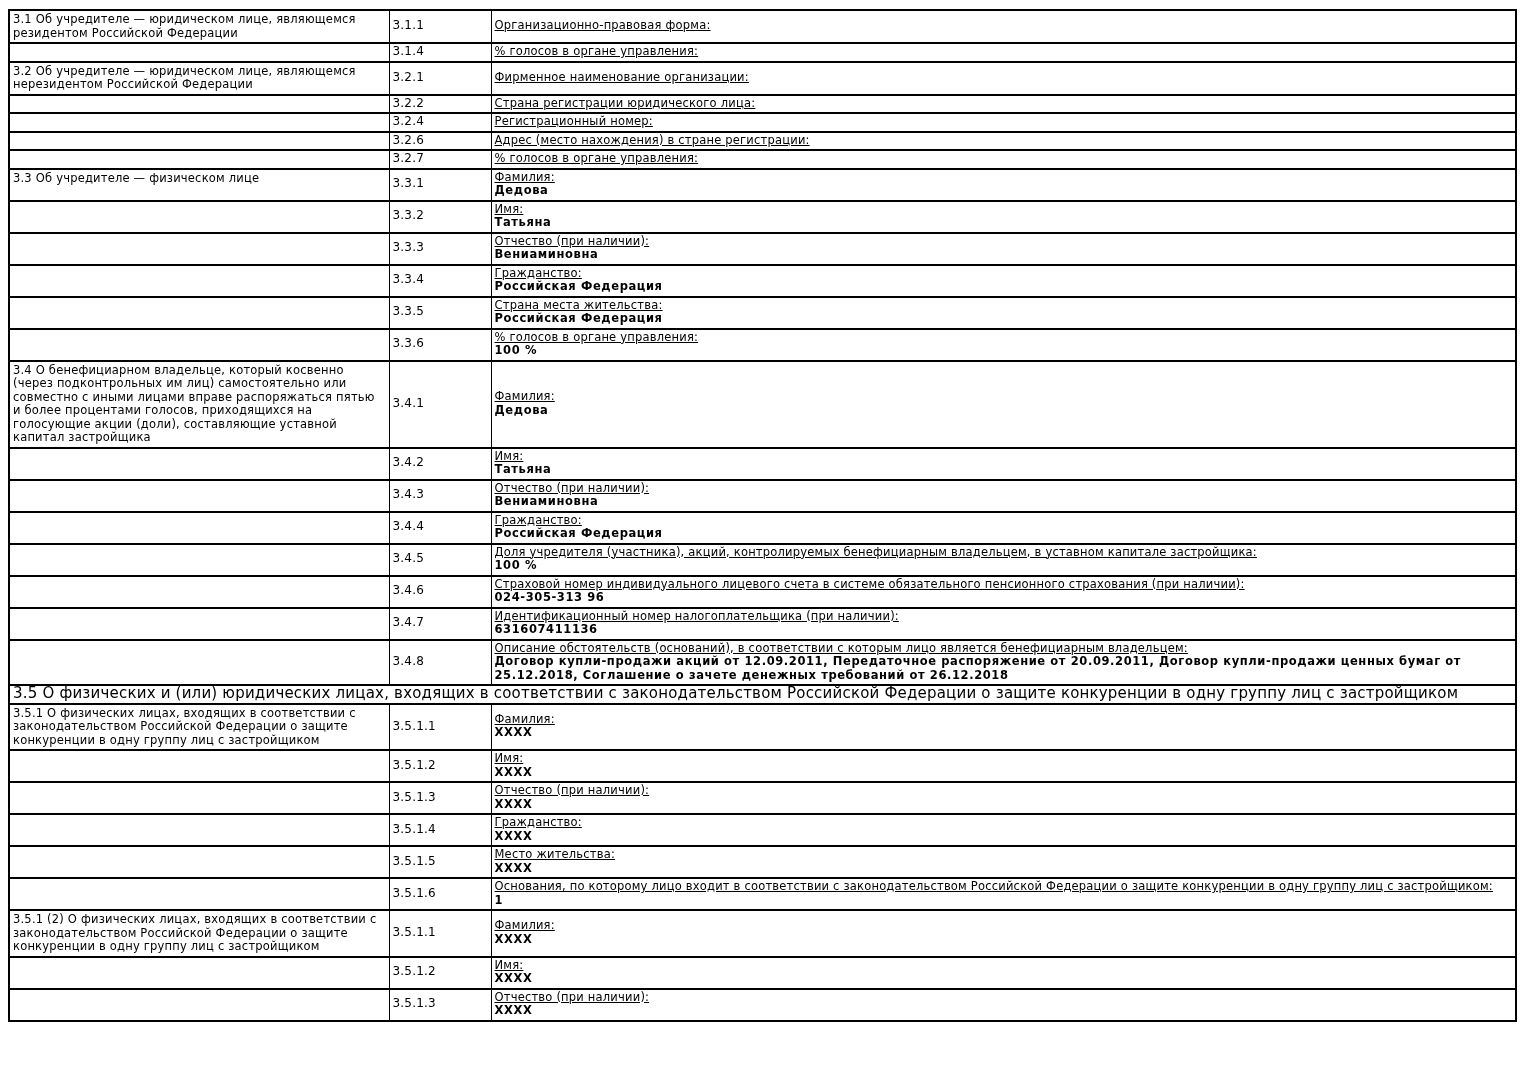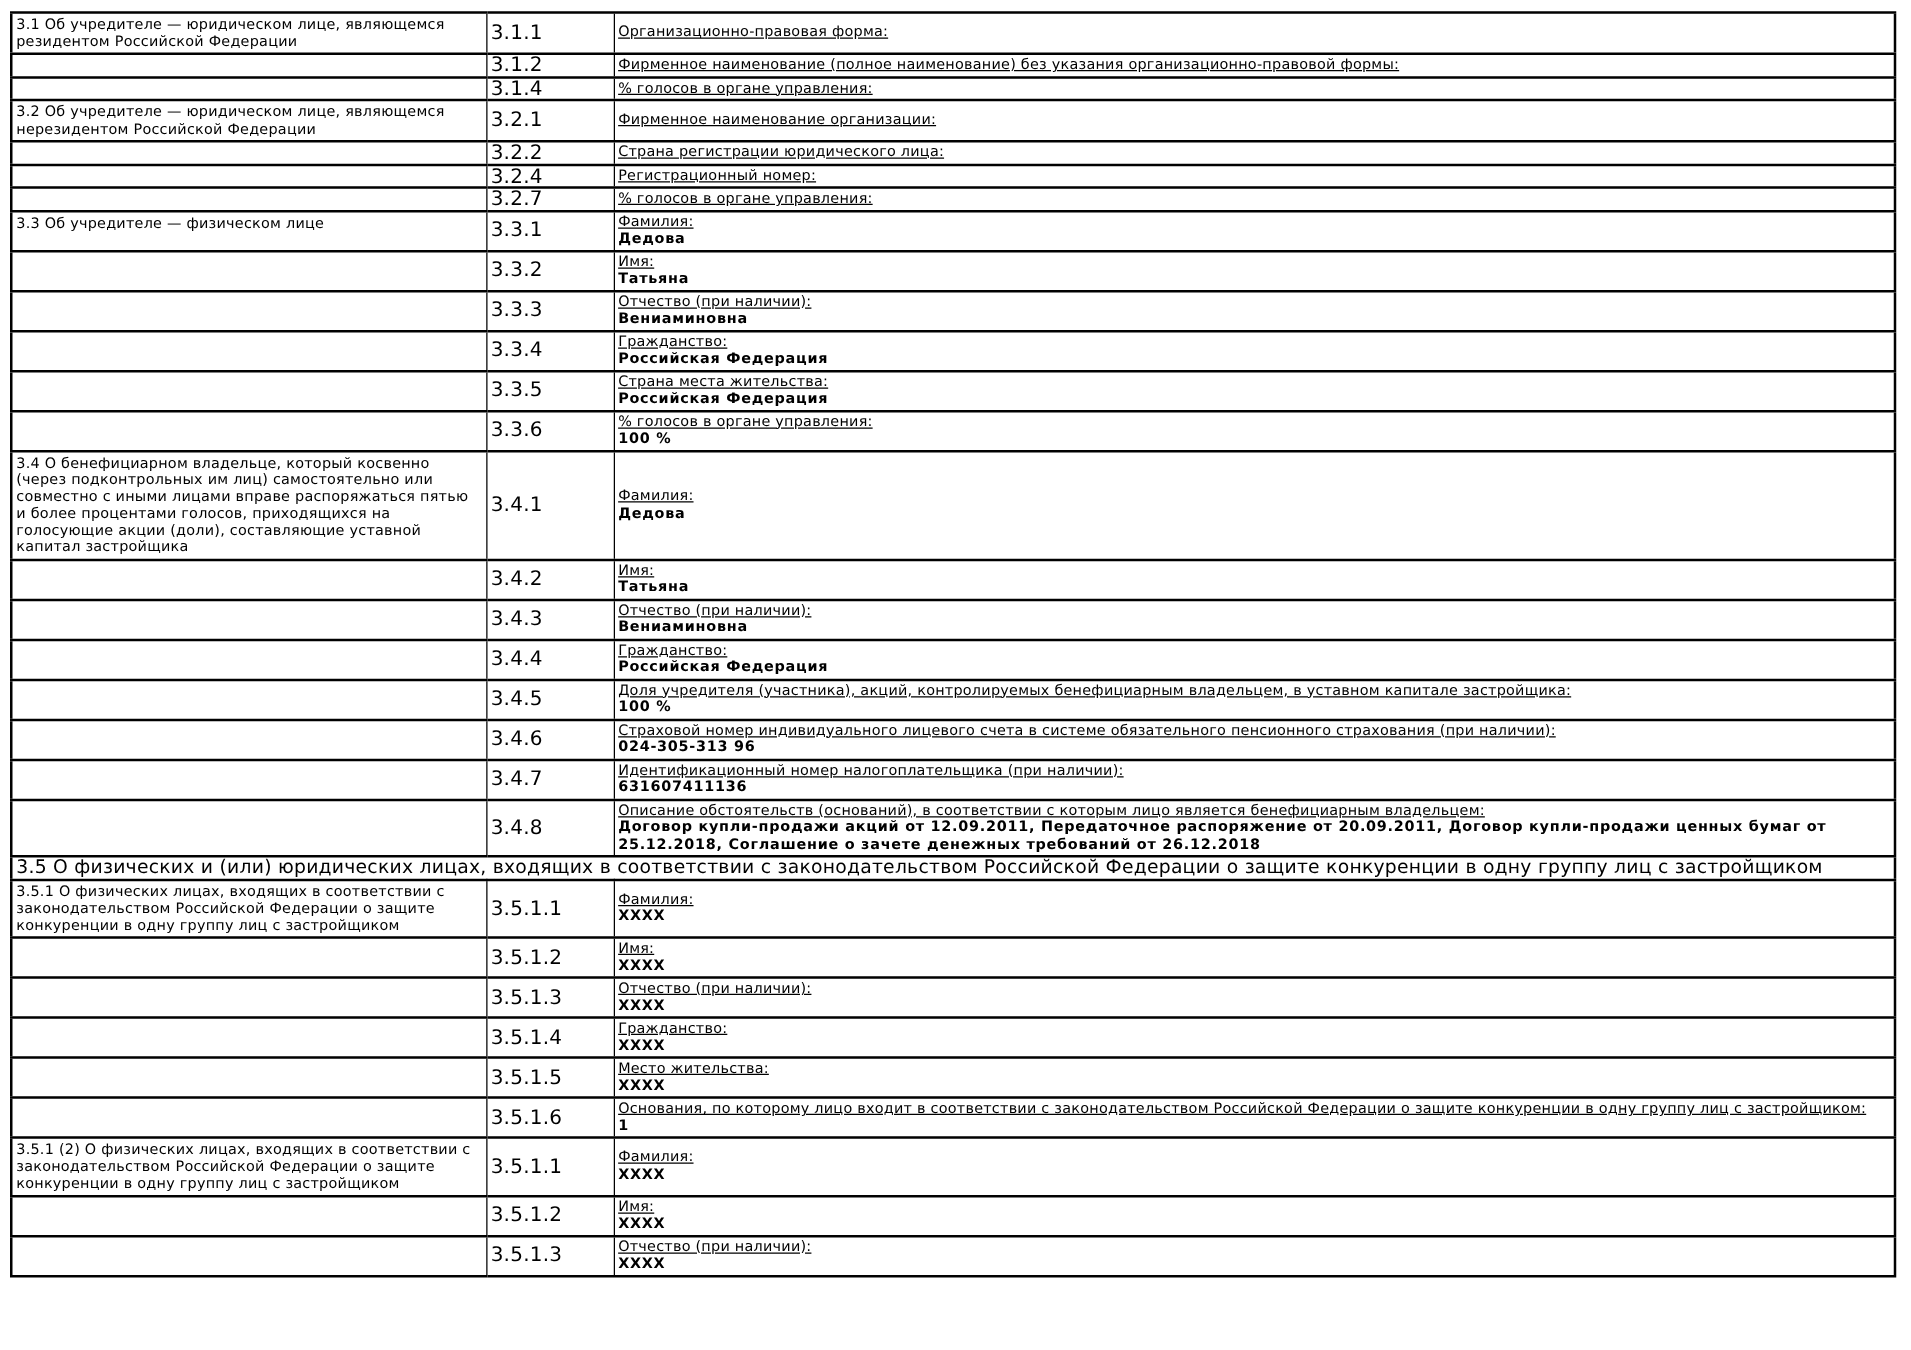--- a/index.html
+++ b/index.html
@@ -34,21 +34,21 @@
     word-wrap: break-word;
   }
   td.c-section {
     width: 380px;
     vertical-align: top;
     padding-top: 2px;
     margin-top: 36px;
   }
   td.c-num {
     width: 102px;
-    font-size: 16px;
+    font-size: 12px;
   }
   td.c-field {}
   td.c-full {
     font-size: 15px;
     height: 17px;
   }
   .field-label { font-weight: normal; text-decoration: underline; }
   .field-value { font-weight: bold; letter-spacing: 0.6px; }
 </style>
 </head>
@@ -60,28 +60,20 @@
         <tr>
     <td class="c-section">3.1 Об учредителе — юридическом лице, являющемся резидентом Российской Федерации</td>
     <td class="c-num">3.1.1</td>
     <td class="c-field">
       <div class="field-label">Организационно-правовая форма:</div>
 
     </td>
   </tr>
         <tr>
     <td class="c-section"></td>
-    <td class="c-num">3.1.2</td>
-    <td class="c-field">
-      <div class="field-label">Фирменное наименование (полное наименование) без указания организационно-правовой формы:</div>
-
-    </td>
-  </tr>
-        <tr>
-    <td class="c-section"></td>
     <td class="c-num">3.1.4</td>
     <td class="c-field">
       <div class="field-label">% голосов в органе управления:</div>
 
     </td>
   </tr>
         <tr>
     <td class="c-section">3.2 Об учредителе — юридическом лице, являющемся нерезидентом Российской Федерации</td>
     <td class="c-num">3.2.1</td>
     <td class="c-field">
@@ -95,20 +87,28 @@
     <td class="c-field">
       <div class="field-label">Страна регистрации юридического лица:</div>
 
     </td>
   </tr>
         <tr>
     <td class="c-section"></td>
     <td class="c-num">3.2.4</td>
     <td class="c-field">
       <div class="field-label">Регистрационный номер:</div>
+
+    </td>
+  </tr>
+        <tr>
+    <td class="c-section"></td>
+    <td class="c-num">3.2.6</td>
+    <td class="c-field">
+      <div class="field-label">Адрес (место нахождения) в стране регистрации:</div>
 
     </td>
   </tr>
         <tr>
     <td class="c-section"></td>
     <td class="c-num">3.2.7</td>
     <td class="c-field">
       <div class="field-label">% голосов в органе управления:</div>
 
     </td>

